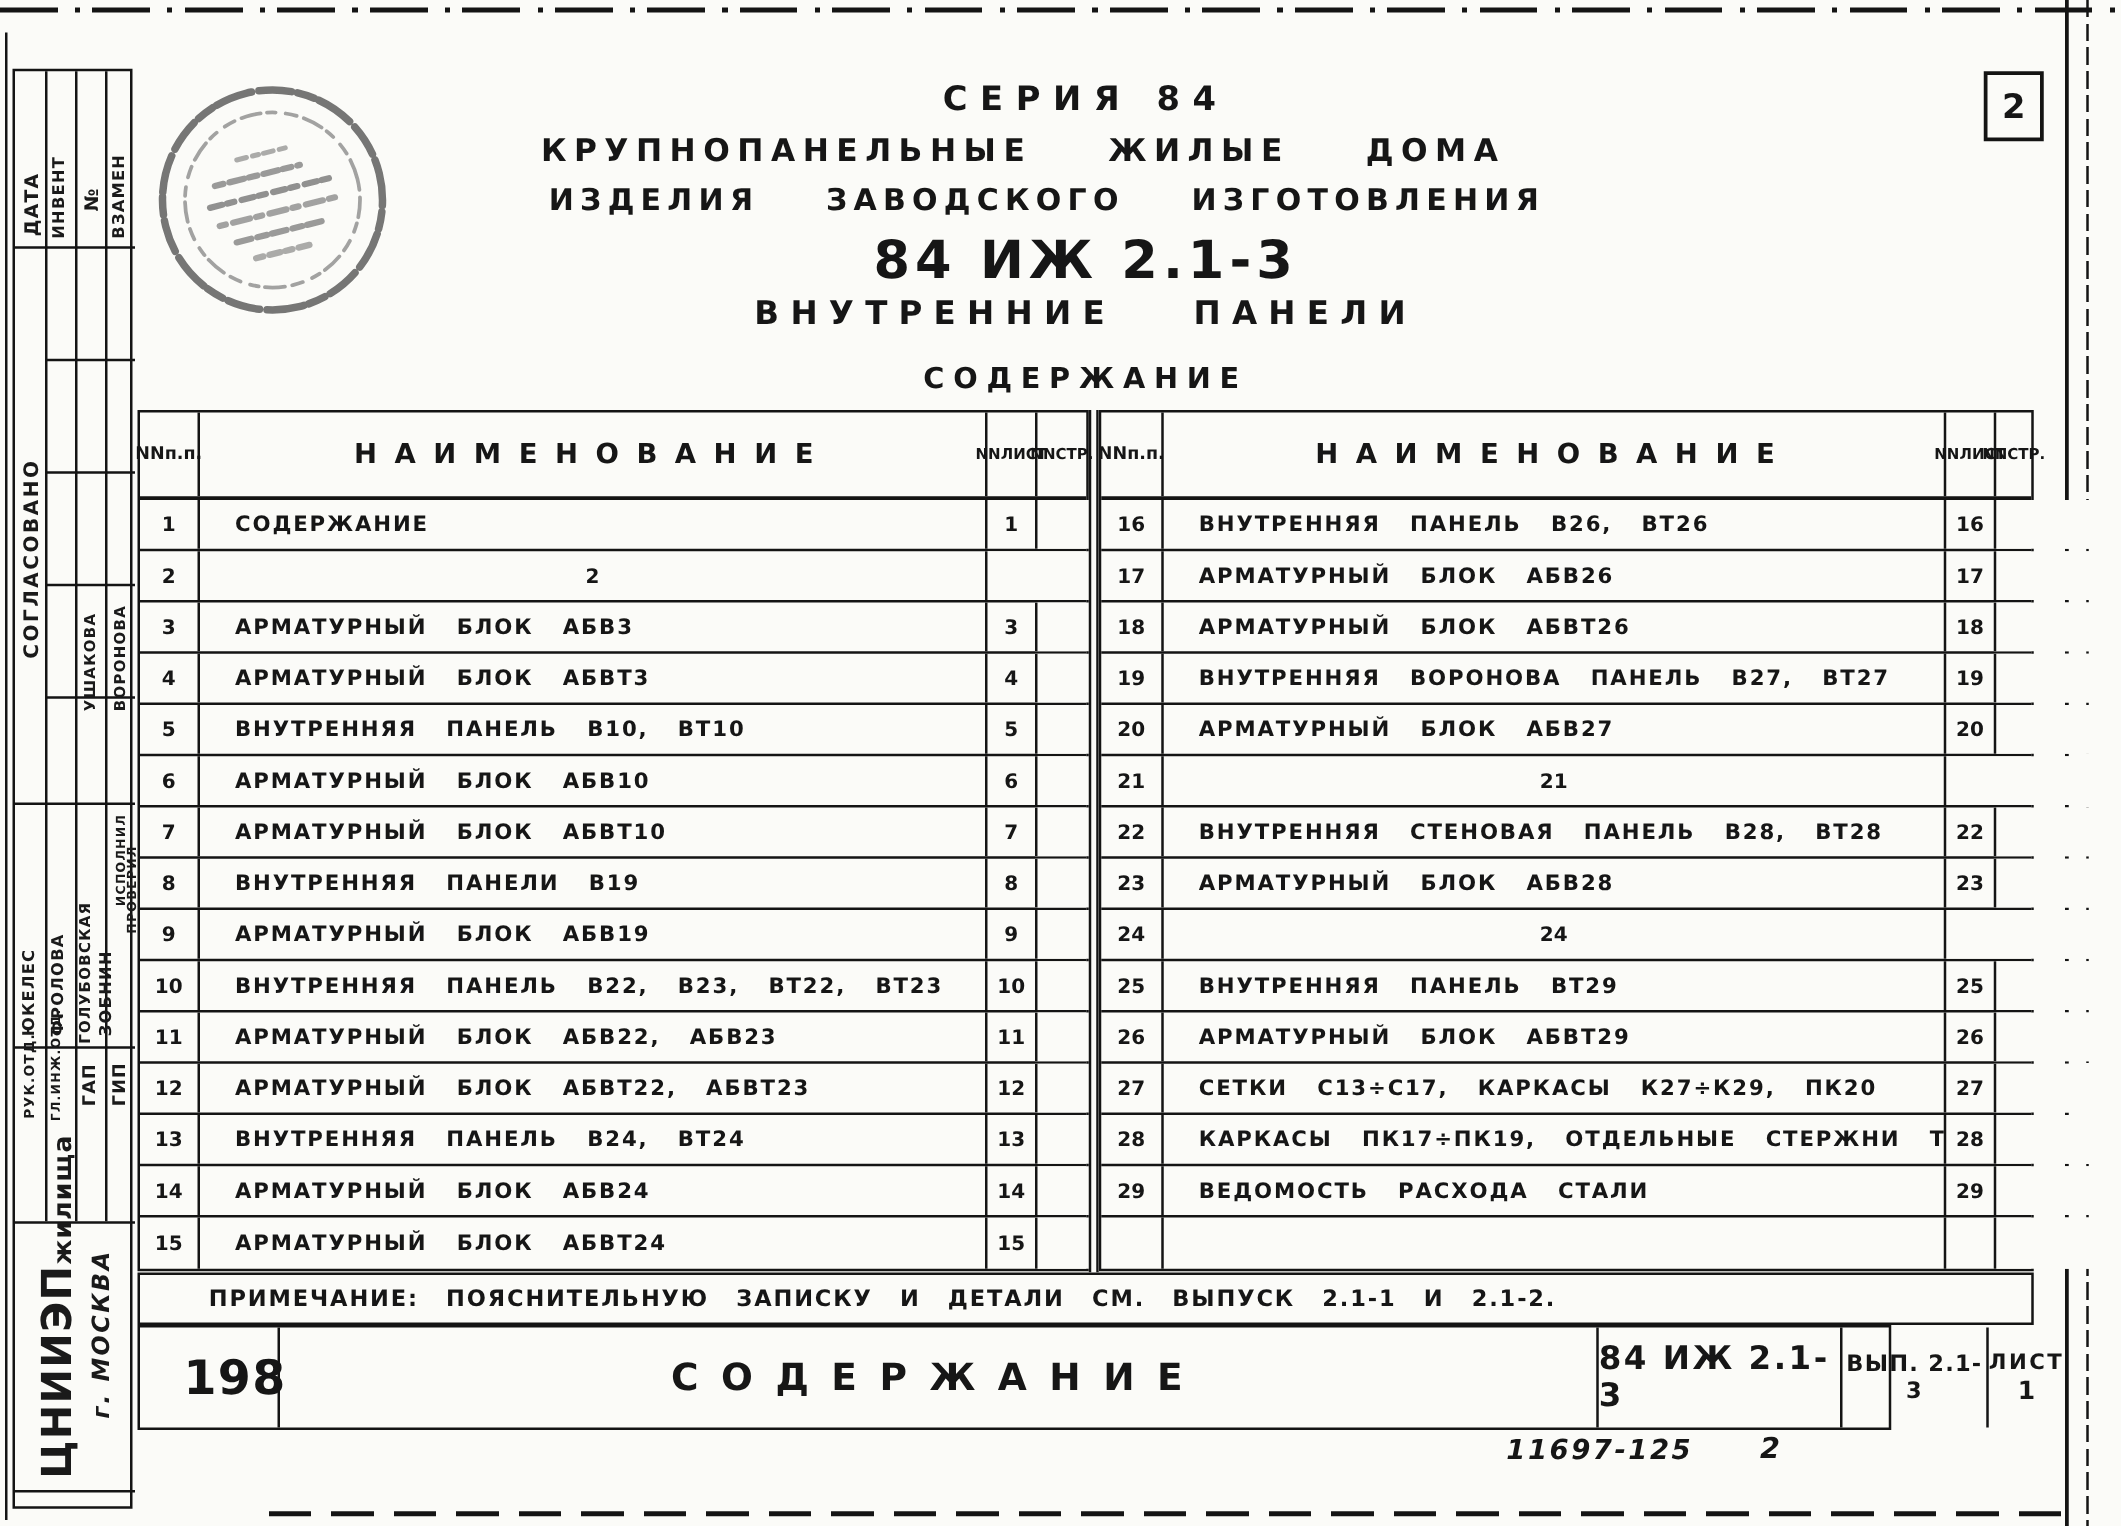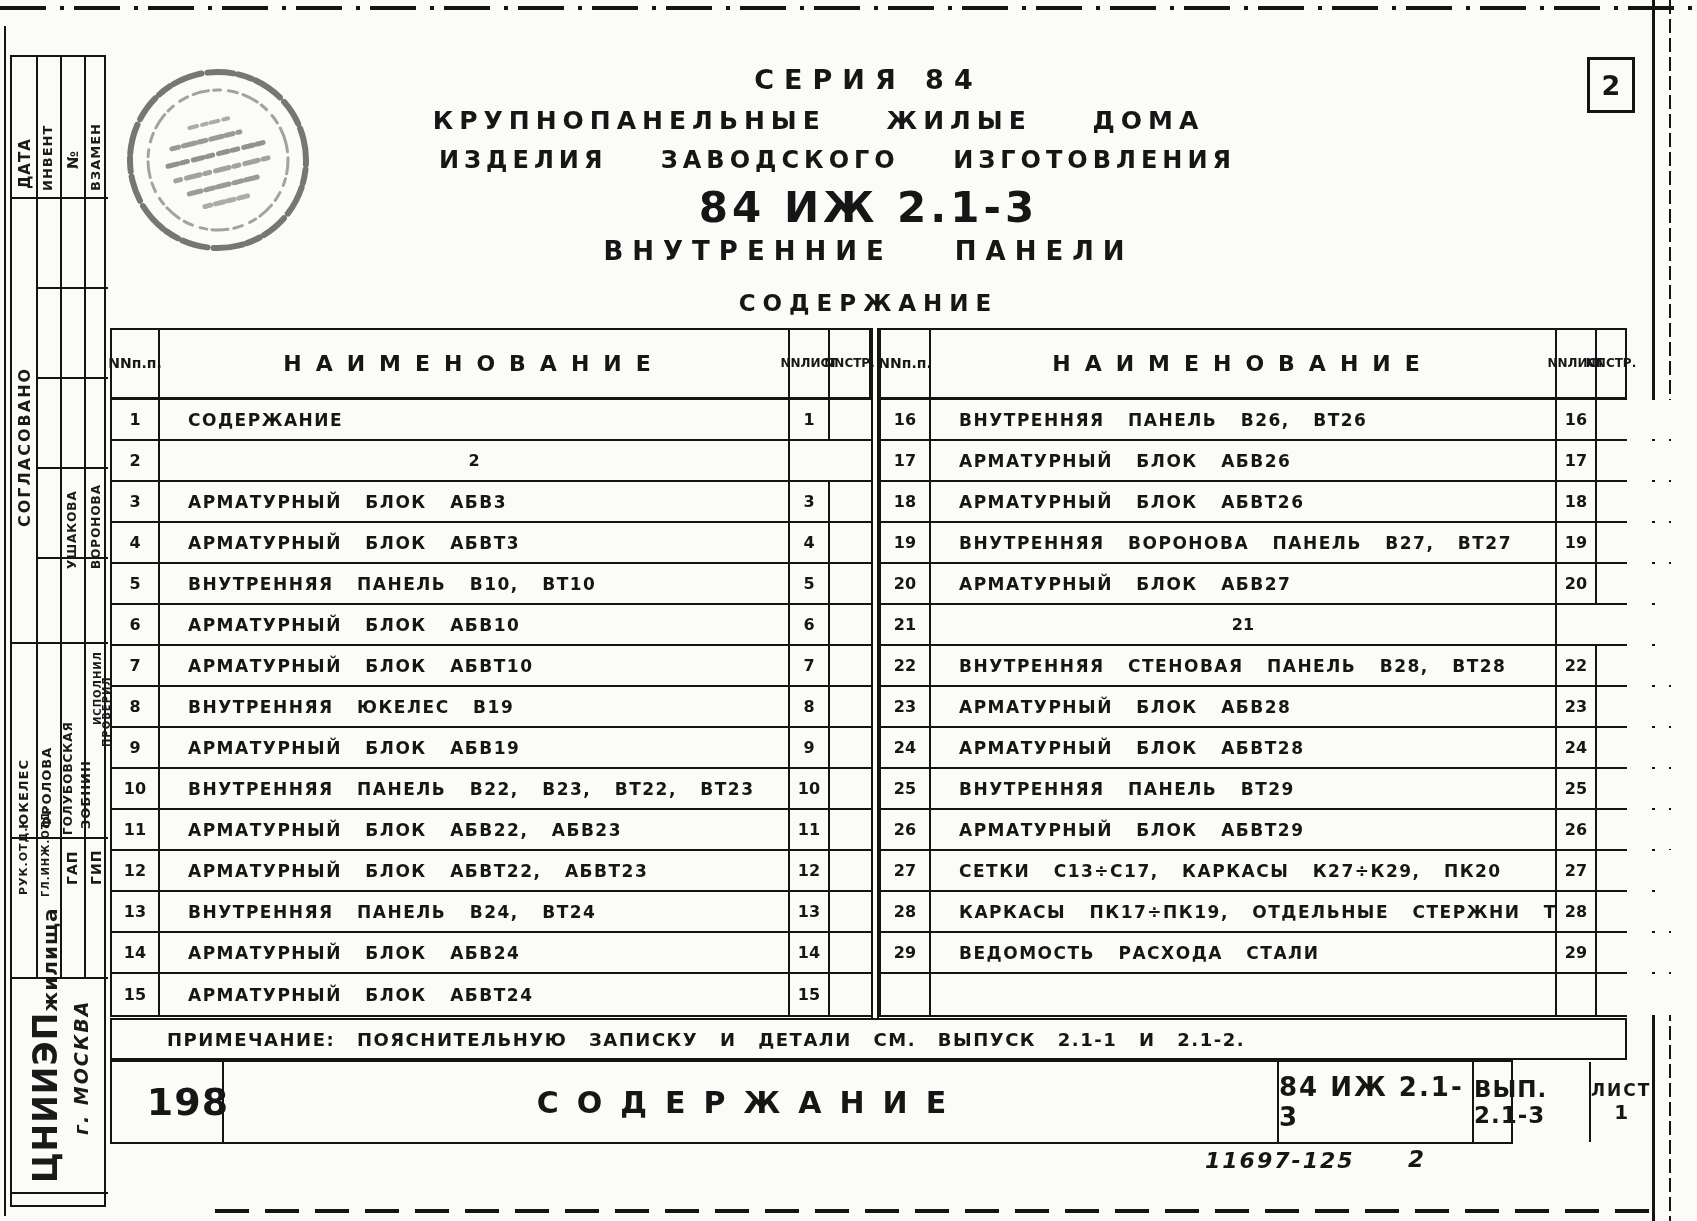--- a/index.html
+++ b/index.html
@@ -79,21 +79,21 @@
   
   .tblock { position:absolute; left:110px; top:1060px; width:1403px; height:84px;
     border:2.5px solid #141414; box-sizing:border-box; display:grid;
     grid-template-columns:68px 1055px 195px 117px 1fr; background:#fbfbf8;padding-left:42px; }
   .tb-cell { display:flex; align-items:center; justify-content:center; box-sizing:border-box;
     font-weight:bold; }
   .tb-cell + .tb-cell { border-left:2.5px solid #141414; }
   .tb-198 { font-size:38px; letter-spacing:1px; }
   .tb-title { font-size:30px; letter-spacing:18px; }
   .tb-code { font-size:26px; letter-spacing:2px; }
-  .tb-issue { font-size:23px; letter-spacing:1px; }
+  .tb-issue { font-size:18px; letter-spacing:1px;text-align:center; }
   .tb-sheet { flex-direction:column; line-height:1.2; }
   .tb-sheet .lbl { font-size:17px; letter-spacing:2px; }
   .tb-sheet .num { font-size:20px; }
 
   .doc-code { position:absolute; left:1205px; top:1148px; font-size:22px; font-style:italic;
     font-weight:bold; letter-spacing:2px; }
   .doc-code-page { position:absolute; left:1408px; top:1146px; font-size:23px; font-style:italic;
     font-weight:bold; }
 </style>
 </head>
@@ -233,21 +233,21 @@
 
         <div class="trow">
           <div class="c num">7</div>
           <div class="c name">АРМАТУРНЫЙ БЛОК АБВТ10</div>
           <div class="c sheet">7</div>
           <div class="c page">8</div>
         </div>
 
         <div class="trow">
           <div class="c num">8</div>
-          <div class="c name">ВНУТРЕННЯЯ ЮКЕЛЕС В19</div>
+          <div class="c name">ВНУТРЕННЯЯ ПАНЕЛИ В19</div>
           <div class="c sheet">8</div>
           <div class="c page">9</div>
         </div>
 
         <div class="trow">
           <div class="c num">9</div>
           <div class="c name">АРМАТУРНЫЙ БЛОК АБВ19</div>
           <div class="c sheet">9</div>
           <div class="c page">10</div>
         </div>
@@ -366,21 +366,20 @@
 
         <div class="trow">
           <div class="c num">23</div>
           <div class="c name">АРМАТУРНЫЙ БЛОК АБВ28</div>
           <div class="c sheet">23</div>
           <div class="c page">24</div>
         </div>
 
         <div class="trow">
           <div class="c num">24</div>
-          <div class="c name">АРМАТУРНЫЙ БЛОК АБВТ28</div>
           <div class="c sheet">24</div>
           <div class="c page">25</div>
         </div>
 
         <div class="trow">
           <div class="c num">25</div>
           <div class="c name">ВНУТРЕННЯЯ ПАНЕЛЬ ВТ29</div>
           <div class="c sheet">25</div>
           <div class="c page">26</div>
         </div>

